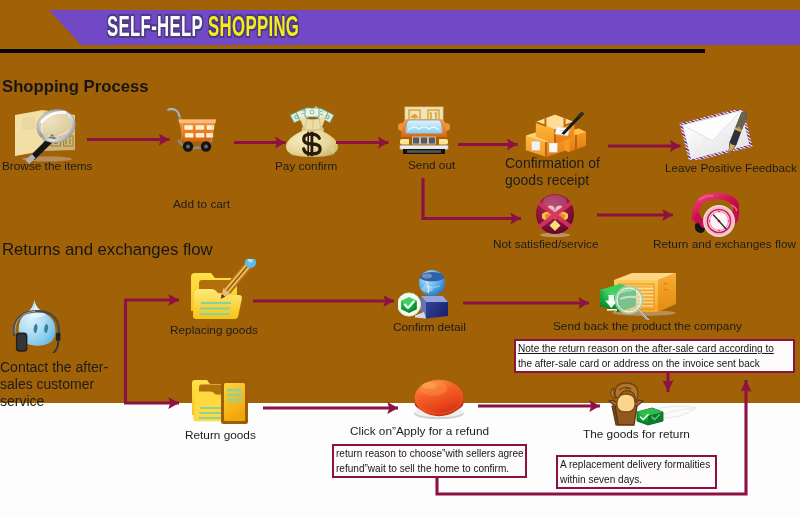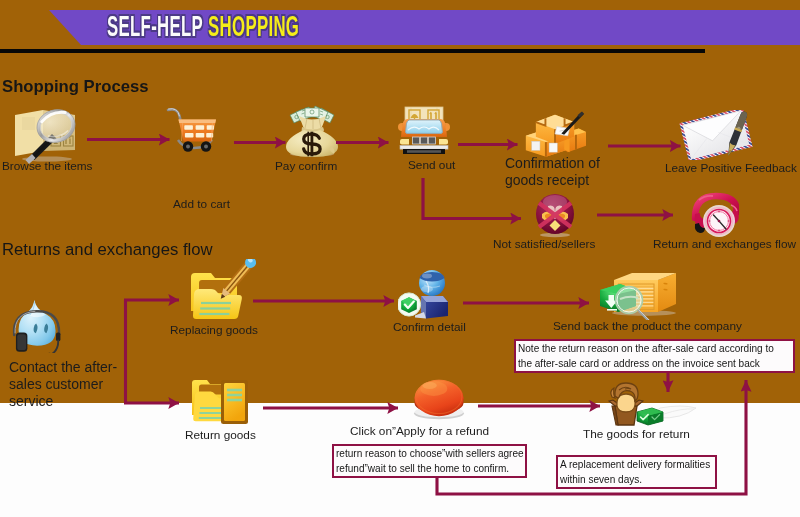--- a/index.html
+++ b/index.html
@@ -383,21 +383,21 @@
     </svg>
   </div>
 
   <div class="cap" style="left:2px;top:156px;">Browse the items</div>
   <div class="cap" style="left:173px;top:154px;margin-top:40px;">Add to cart</div>
   <div class="cap" style="left:275px;top:156px;">Pay confirm</div>
   <div class="cap" style="left:408px;top:155px;text-align:right;">Send out</div>
   <div class="cap2" style="left:505px;top:155px;width:120px;">Confirmation of goods receipt</div>
   <div class="cap" style="left:665px;top:158px;">Leave Positive Feedback</div>
 
-  <div class="cap" style="left:493px;top:234px;">Not satisfied/sellers</div>
+  <div class="cap" style="left:493px;top:234px;">Not satisfied/service</div>
   <div class="cap" style="left:653px;top:234px;">Return and exchanges flow</div>
 
   <div class="ico" style="left:8px;top:296px;width:74px;height:57px;">
     <svg width="74" height="57" viewBox="0 0 84 64">
       <defs>
         <radialGradient id="drop" cx="0.33" cy="0.38" r="0.8">
           <stop offset="0" stop-color="#ddf2fc"></stop>
             <stop offset="0.42" stop-color="#b2e0f5"></stop>
           <stop offset="0.78" stop-color="#82c8ea"></stop>
             <stop offset="1" stop-color="#5cb0dd"></stop>
@@ -639,30 +639,30 @@
       <path d="M15 12 q6 -5 12 -1 q-3 -1 -6 0" fill="none" stroke="#6d4111" stroke-width="1.1"></path>
 
       <path d="M33 34 L48 30 L59 34 L59 43 L44 47 L33 43 Z" fill="url(#grn3)" stroke="#045a1c" stroke-width="0.8"></path>
       <path d="M44 37.5 L59 34 L59 43 L44 47 Z" fill="#0a7c2a"></path>
       <path d="M33 34 L48 30 L59 34 L44 37.5 Z" fill="#2fbb4f"></path>
       <path d="M36.5 39 l2.6 2.6 l5 -5" stroke="#dcffdd" stroke-width="1.6" fill="none" stroke-linecap="round" stroke-linejoin="round"></path>
       <path d="M48 39 l2.6 2.6 l5 -5" stroke="#a6efb5" stroke-width="1.3" fill="none" stroke-linecap="round" stroke-linejoin="round" opacity="0.7"></path>
     </svg>
   </div>
 
-  <div class="cap2" style="left:0px;top:359px;width:120px;padding-left:9px;">Contact the after-sales customer service</div>
+  <div class="cap2" style="left:0px;top:359px;width:120px;">Contact the after-sales customer service</div>
   <div class="cap" style="left:170px;top:320px;">Replacing goods</div>
   <div class="cap" style="left:393px;top:317px;">Confirm detail</div>
   <div class="cap" style="left:553px;top:316px;">Send back the product the company</div>
   <div class="cap" style="left:185px;top:425px;text-align:right;">Return goods</div>
   <div class="cap" style="left:350px;top:421px;">Click on”Apply for a refund</div>
   <div class="cap" style="left:583px;top:424px;">The goods for return</div>
 
   <div class="note" style="left:514px;top:339px;width:281px;height:34px;">
-    <div class="ln" style="top:2px;">Note the return reason on the after-sale card according to</div>
+    <div class="ln" style="top:2px;text-decoration:underline;">Note the return reason on the after-sale card according to</div>
     <div class="ln" style="top:17px;">the after-sale card or address on the invoice sent back</div>
   </div>
   <div class="note" style="left:332px;top:444px;width:195px;height:34px;">
     <div class="ln" style="top:2px;">return reason to choose”with sellers agree</div>
     <div class="ln" style="top:17px;">refund”wait to sell the home to confirm.</div>
   </div>
   <div class="note" style="left:556px;top:455px;width:161px;height:34px;">
     <div class="ln" style="top:2px;">A replacement delivery formalities</div>
     <div class="ln" style="top:17px;">within seven days.</div>
   </div>

